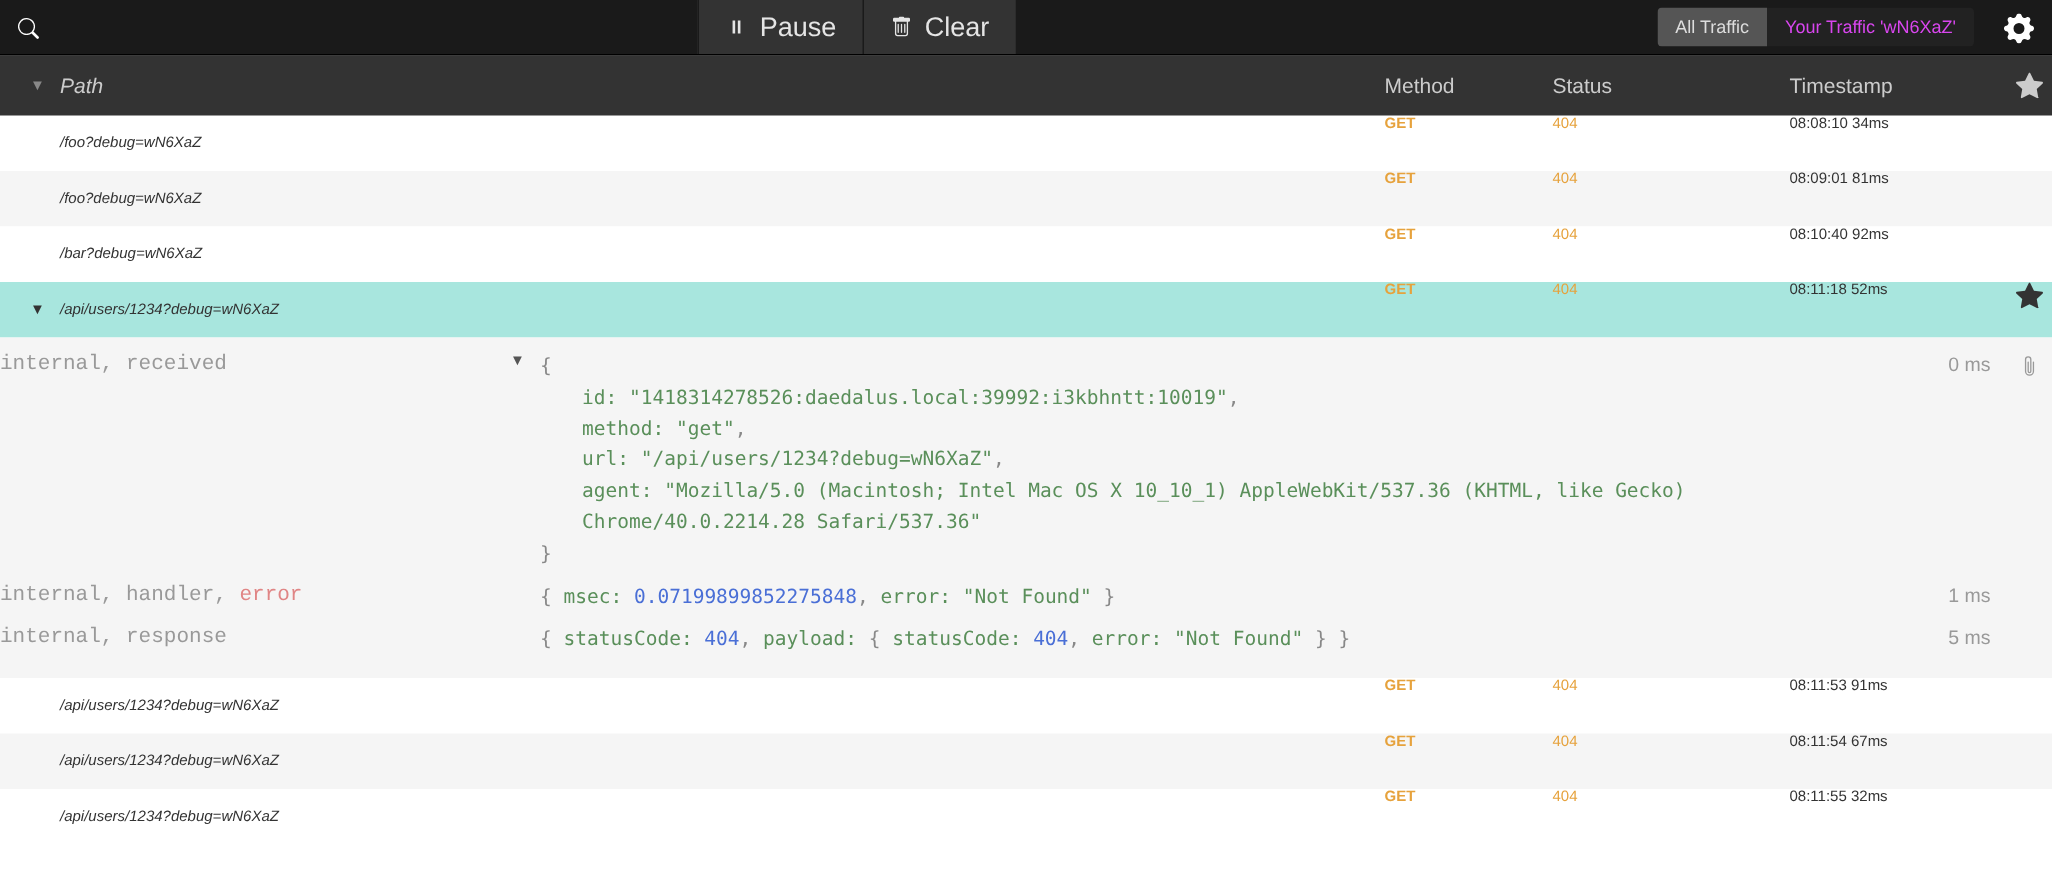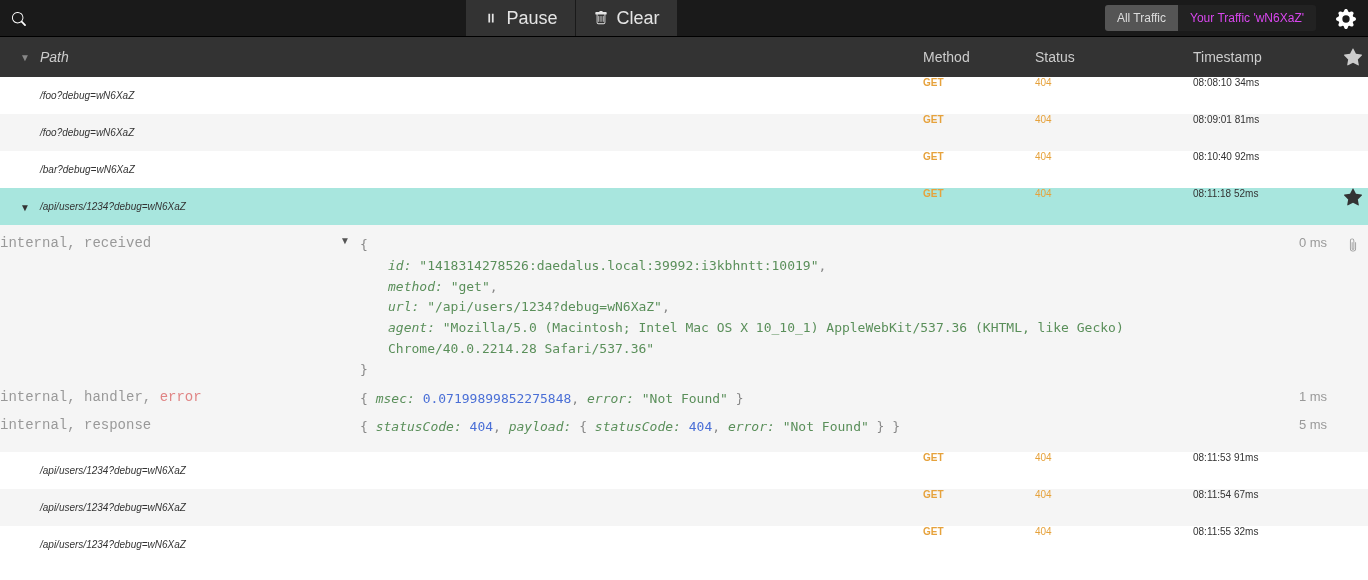--- a/index.html
+++ b/index.html
@@ -186,21 +186,21 @@
       color: #999;
       font-size: 13px;
       padding-right: 0;
     }
     .detail-attach {
       width: 30px;
       text-align: center;
       color: #999;
       font-size: 15px;
     }
-    .json-key { color: #5a8f5a; font-weight: normal; font-style: italic; }
+    .json-key { color: #5a8f5a; font-weight: normal; }
     .json-string { color: #5a8f5a; }
     .json-number { color: #4a6fd6; }
     .json-error-str { color: #5a8f5a; }
     .json-punct { color: #888; }
     .json-indent { padding-left: 28px; display: block; }
 
     svg.icon-svg { width: 14px; height: 14px; fill: currentColor; vertical-align: middle; }
     svg.gear-svg { width: 20px; height: 20px; fill: currentColor; vertical-align: middle; }
     svg.star-svg { width: 18px; height: 18px; fill: currentColor; vertical-align: middle; }
   </style>

